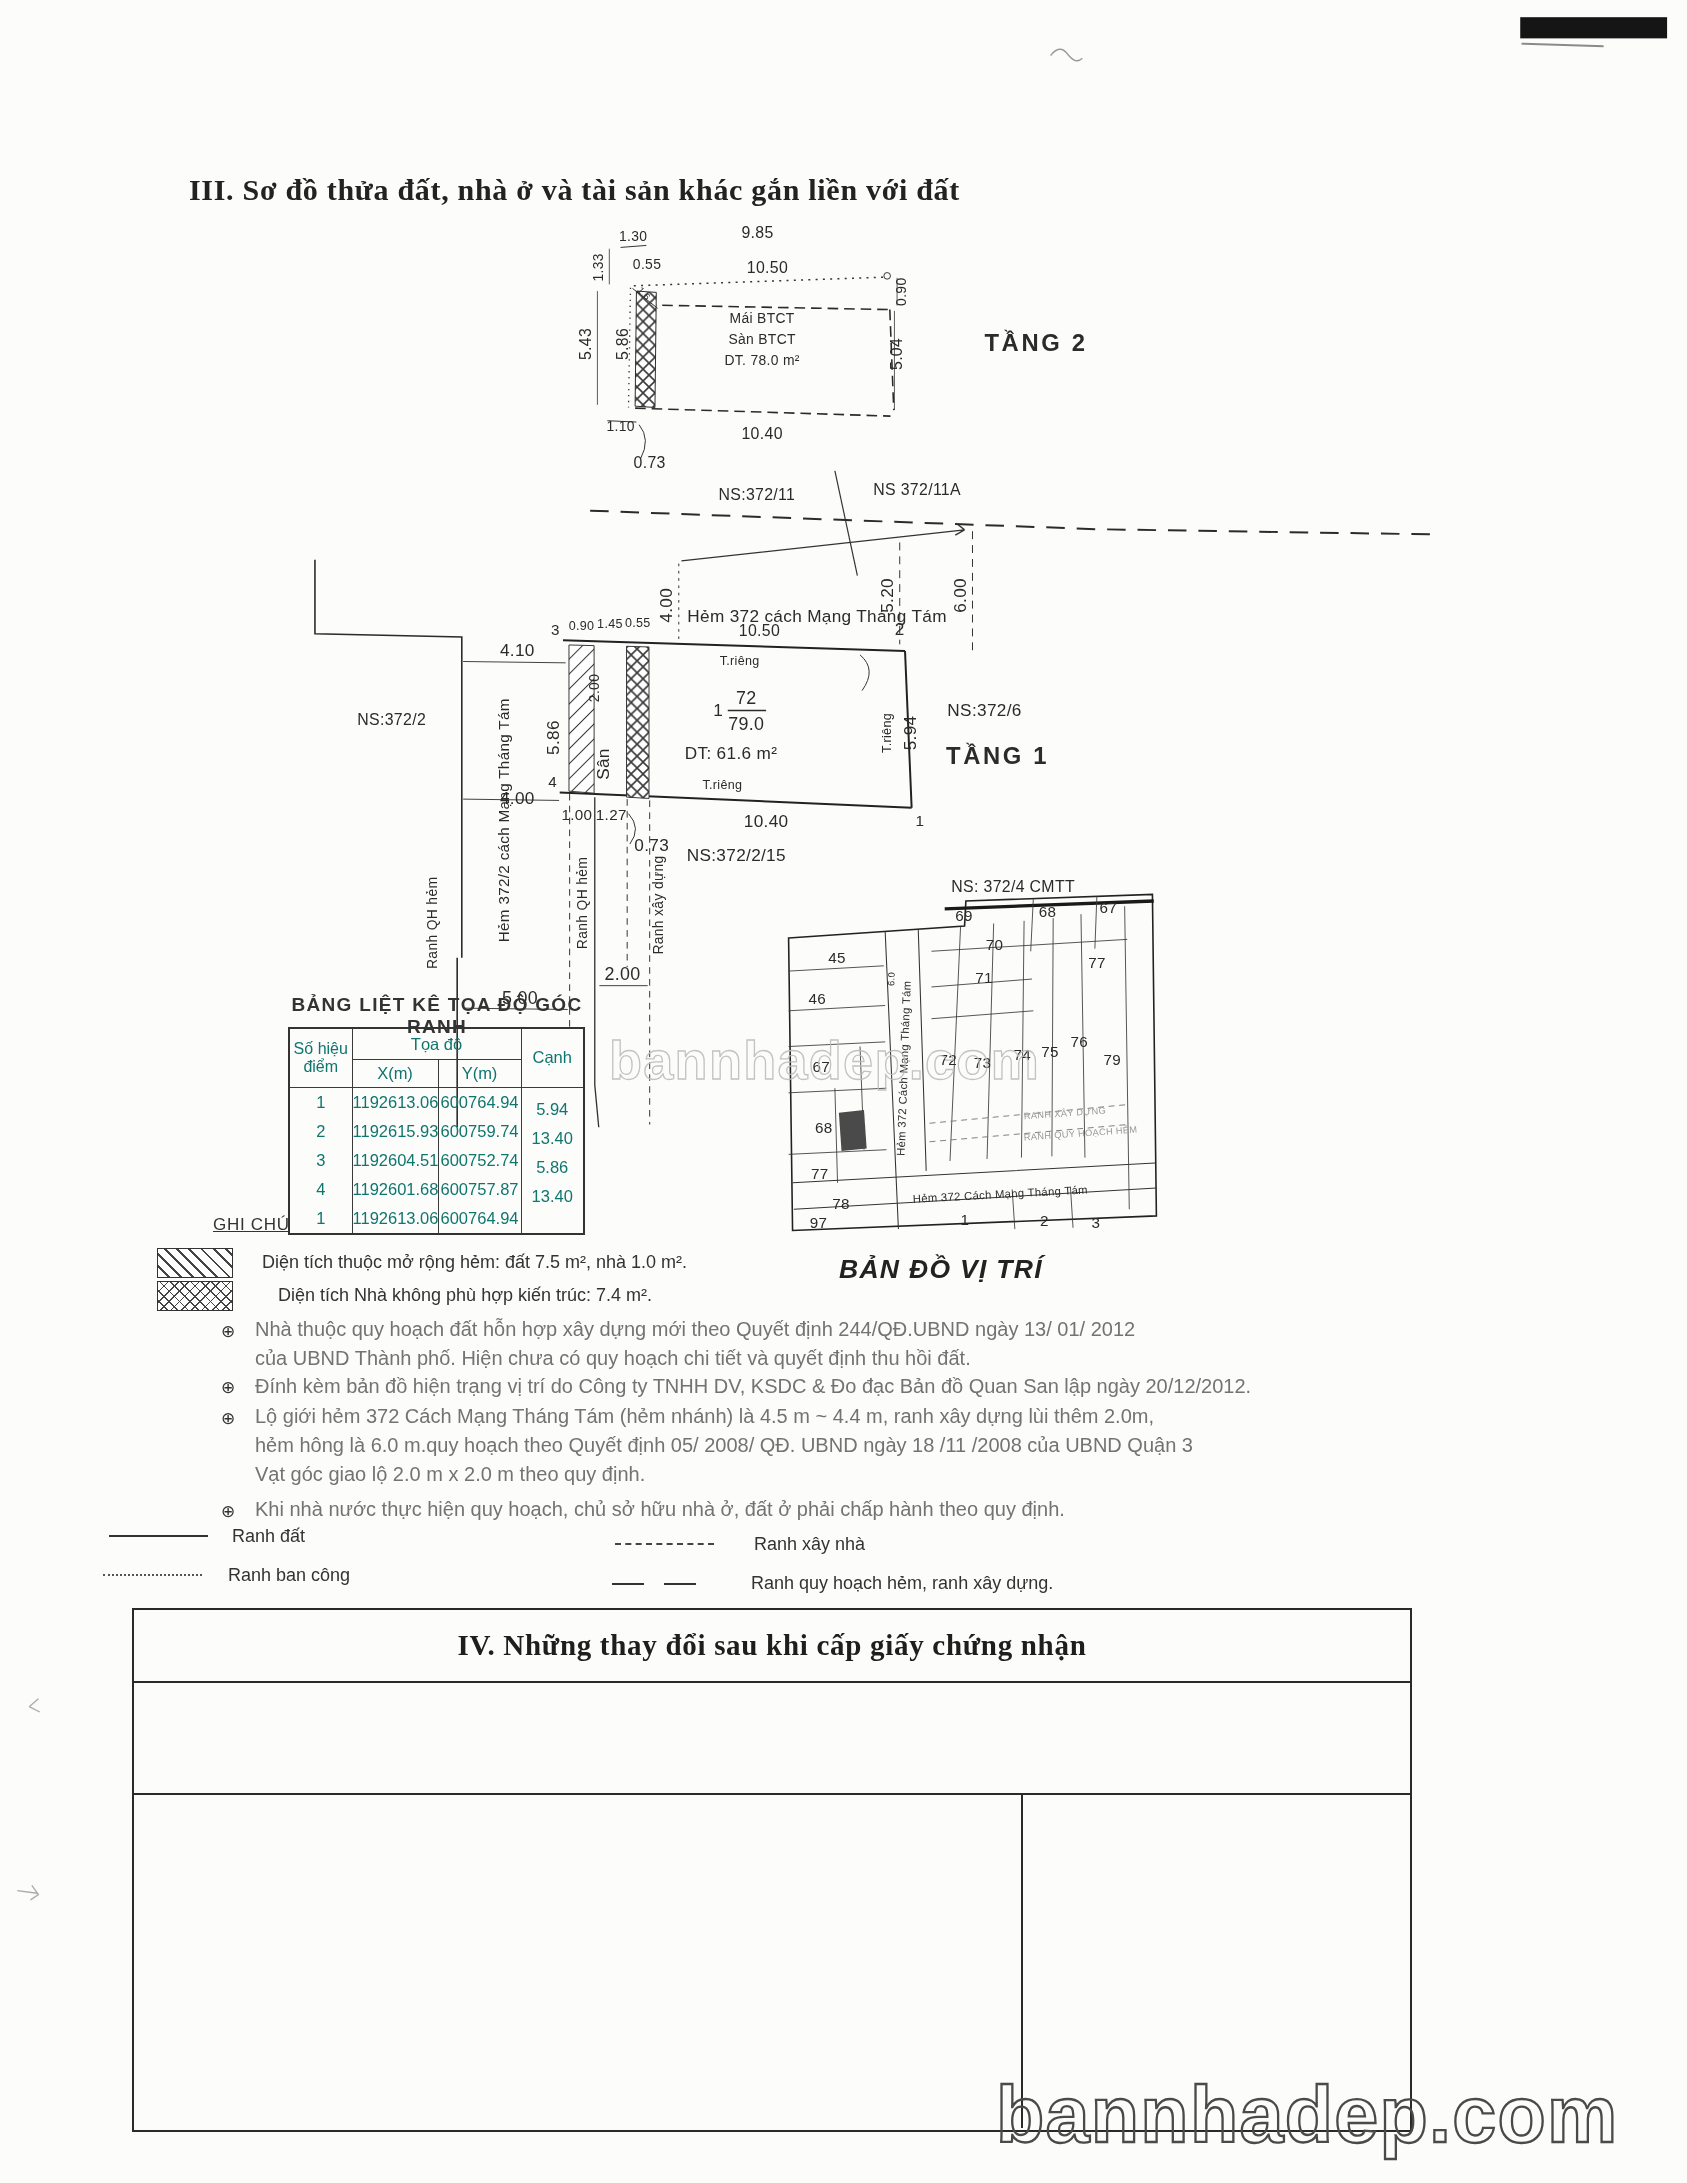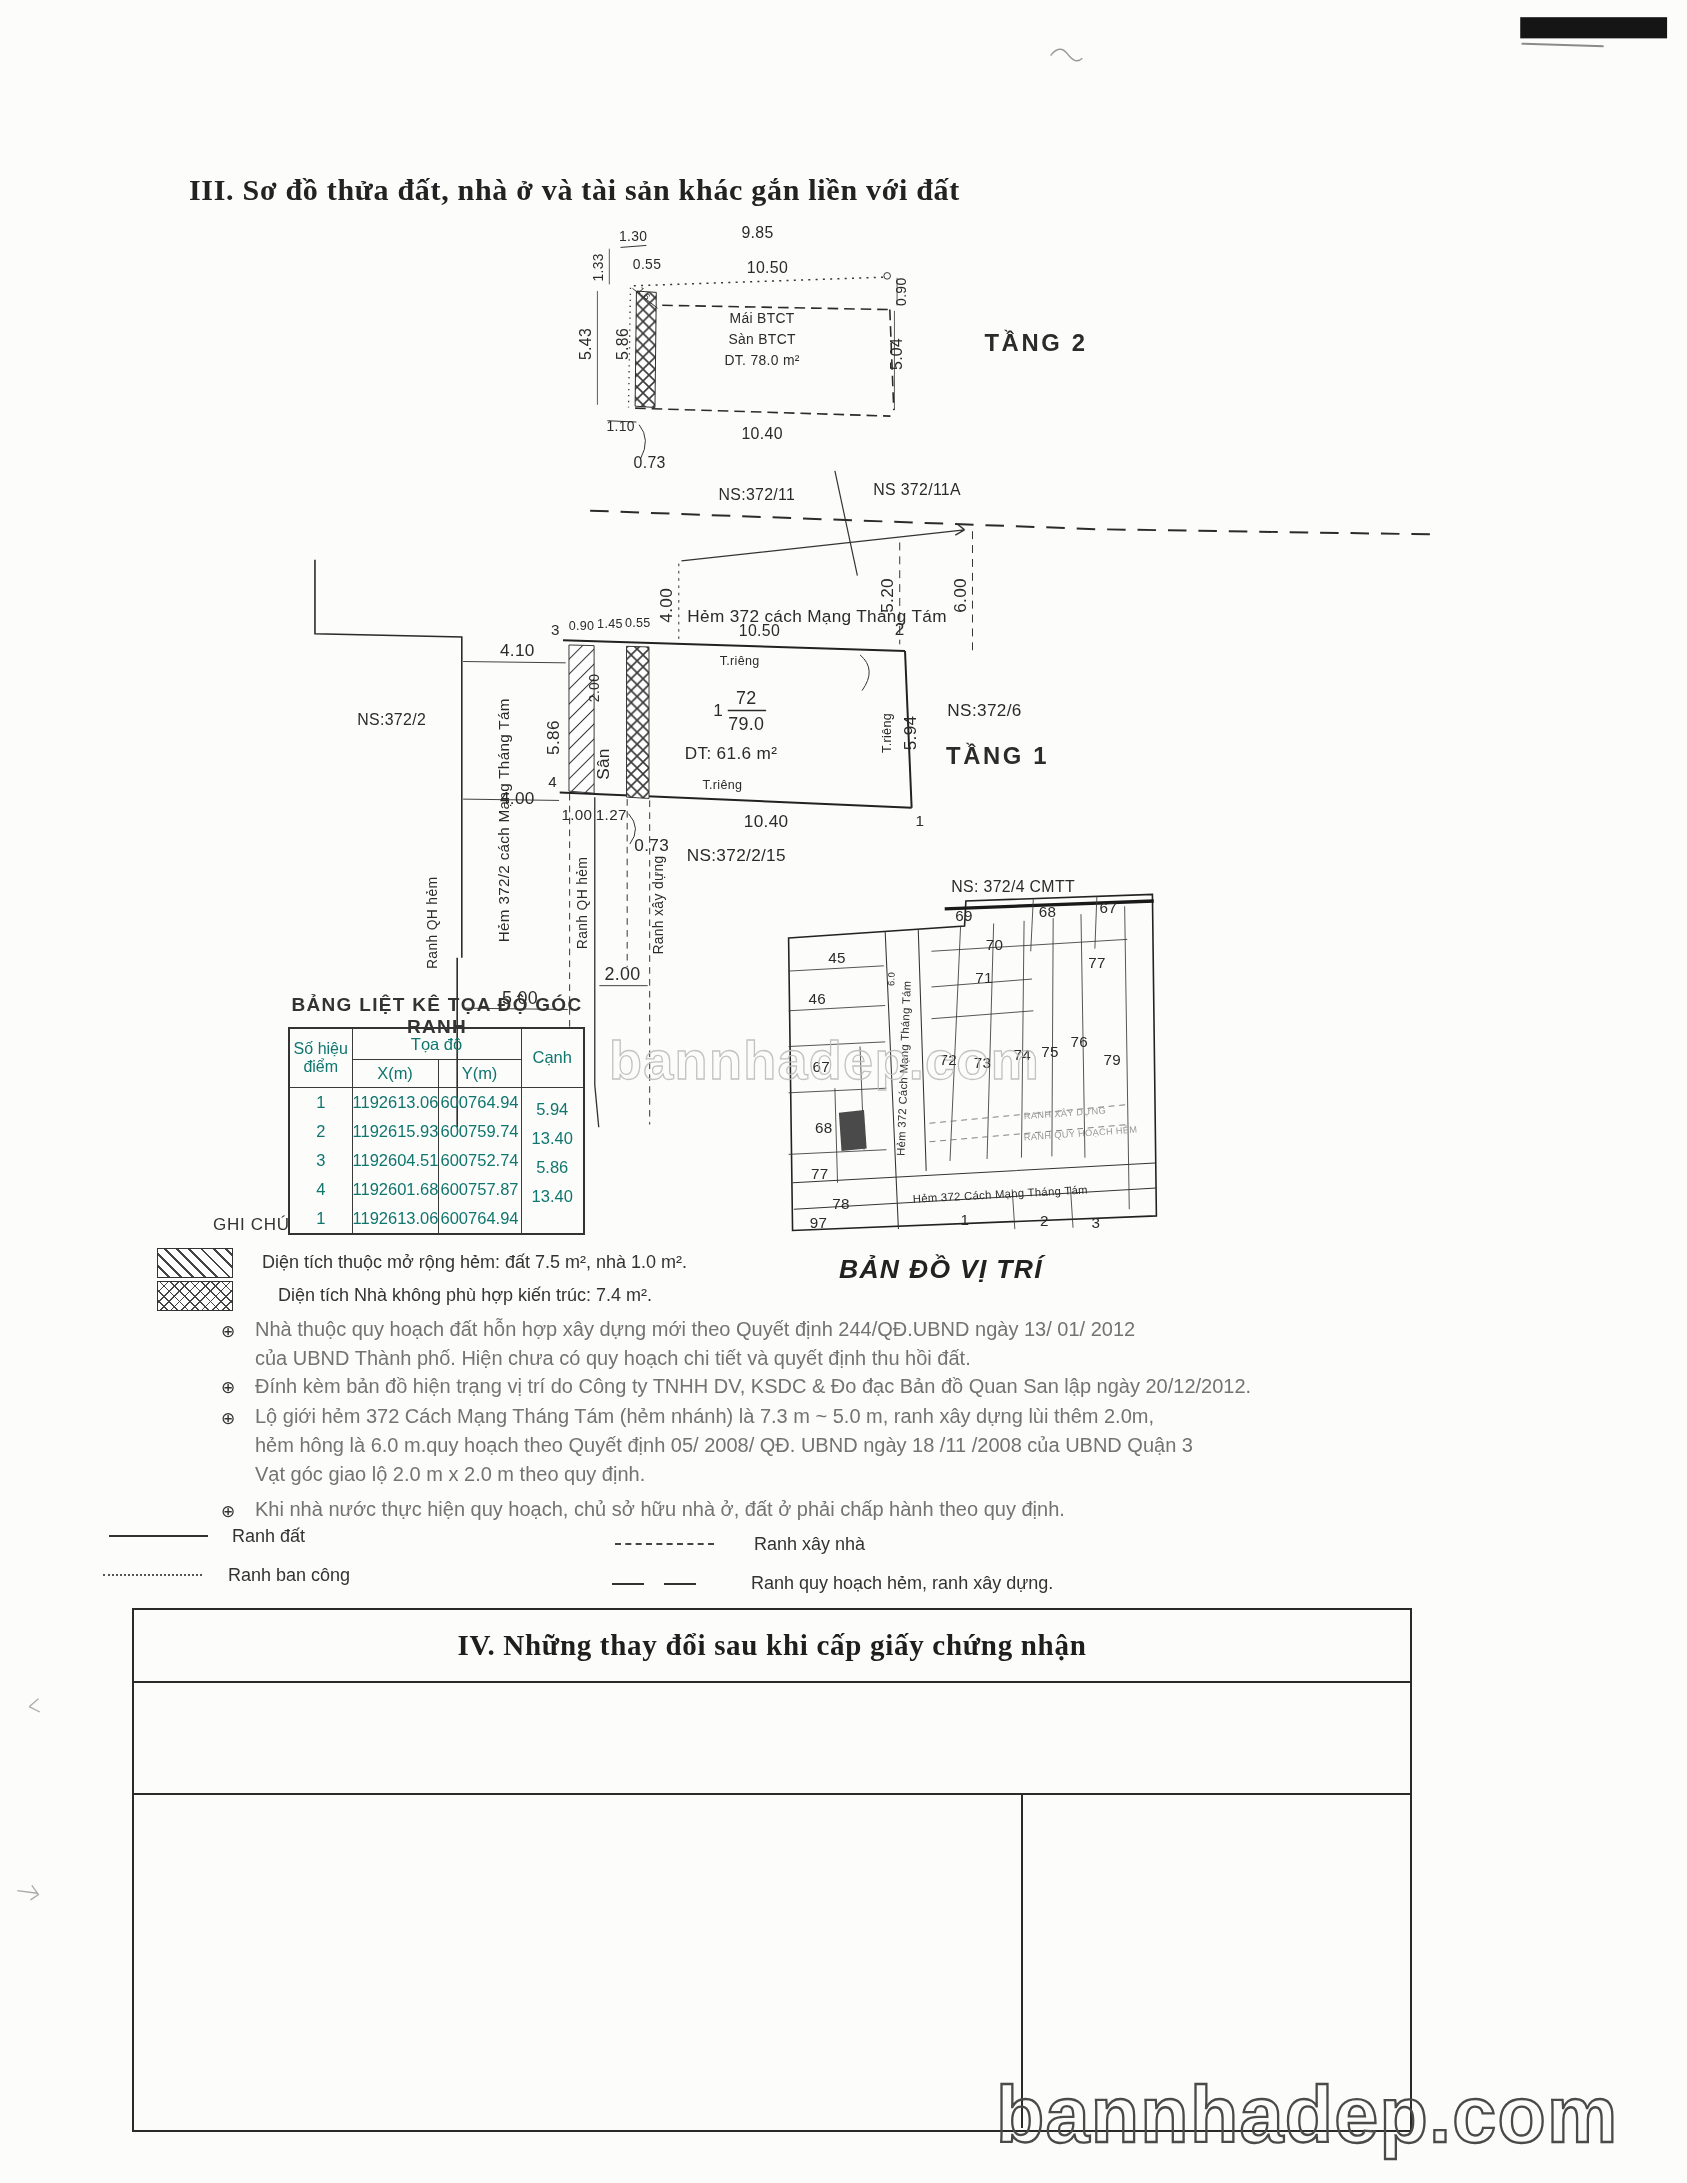--- a/index.html
+++ b/index.html
@@ -25,21 +25,21 @@
   .coord-title{font-size:19px;font-weight:600;letter-spacing:1.3px;text-align:center;color:#333;}
   table.coord{border-collapse:collapse;table-layout:fixed;width:294px;background:transparent;}
   table.coord td,table.coord th{
     border-left:1.3px solid #3a3a3a;border-right:1.3px solid #3a3a3a;
     font-size:16.5px;font-weight:normal;text-align:center;color:#0f766e;padding:0;
   }
   table.coord .hd{border-bottom:1.3px solid #3a3a3a;}
   table.coord{border:2px solid #333;}
   .canh-cell{position:relative;}
   .canh-cell span{position:absolute;left:0;width:100%;text-align:center;}
-  .ghichu{font-size:17px;letter-spacing:0.7px;color:#333;}
+  .ghichu{font-size:17px;letter-spacing:0.7px;color:#333;text-decoration:underline;}
   
   .swatch{border:1.3px solid #333;background:#fff;}
   .sw-diag{background:repeating-linear-gradient(45deg,#fff 0 6.6px,#444 6.6px 8.6px);}
   .sw-cross{background:
      repeating-linear-gradient(45deg,transparent 0 6px,#444 6px 7.3px),
      repeating-linear-gradient(-45deg,#fff 0 6px,#444 6px 7.3px);}
   .leg-label{font-size:18px;color:#333;white-space:nowrap;}
   .note-line{font-size:20px;color:#737373;white-space:nowrap;}
   .note-bullet{font-size:17px;color:#333;}
   .map-caption{font-size:26.5px;font-weight:bold;letter-spacing:1.3px;color:#222;font-style:italic;}
@@ -299,21 +299,21 @@
 <div class="abs leg-label" style="left:262px;top:1252px;">Diện tích thuộc mở rộng hẻm: đất 7.5 m², nhà 1.0 m².</div>
 <div class="abs swatch sw-cross" style="left:157px;top:1281px;width:74px;height:28px;"></div>
 <div class="abs leg-label" style="left:278px;top:1285px;">Diện tích Nhà không phù hợp kiến trúc:  7.4 m².</div>
 
 <div class="abs note-bullet" style="left:221px;top:1321px;">⊕</div>
 <div class="abs note-line" style="left:255px;top:1318px;">Nhà thuộc quy hoạch đất hỗn hợp xây dựng mới theo Quyết định 244/QĐ.UBND ngày 13/ 01/ 2012</div>
 <div class="abs note-line" style="left:255px;top:1347px;">của UBND Thành phố. Hiện chưa có quy hoạch chi tiết và quyết định thu hồi đất.</div>
 <div class="abs note-bullet" style="left:221px;top:1377px;">⊕</div>
 <div class="abs note-line" style="left:255px;top:1375px;">Đính kèm bản đồ hiện trạng vị trí do Công ty TNHH DV, KSDC &amp; Đo đạc Bản đồ Quan San lập ngày 20/12/2012.</div>
 <div class="abs note-bullet" style="left:221px;top:1408px;">⊕</div>
-<div class="abs note-line" style="left:255px;top:1405px;">Lộ giới hẻm 372 Cách Mạng Tháng Tám (hẻm nhánh) là 7.3 m ~ 5.0 m, ranh xây dựng lùi thêm 2.0m,</div>
+<div class="abs note-line" style="left:255px;top:1405px;">Lộ giới hẻm 372 Cách Mạng Tháng Tám (hẻm nhánh) là 4.5 m ~ 4.4 m, ranh xây dựng lùi thêm 2.0m,</div>
 <div class="abs note-line" style="left:255px;top:1434px;">hẻm hông là 6.0 m.quy hoạch theo Quyết định 05/ 2008/ QĐ. UBND ngày 18 /11 /2008 của UBND Quận 3</div>
 <div class="abs note-line" style="left:255px;top:1463px;">Vạt góc giao lộ 2.0 m x 2.0 m theo quy định.</div>
 <div class="abs note-bullet" style="left:221px;top:1501px;">⊕</div>
 <div class="abs note-line" style="left:255px;top:1498px;">Khi nhà nước thực hiện quy hoạch, chủ sở hữu nhà ở, đất ở phải chấp hành theo quy định.</div>
 
 <div class="abs ll-solid" style="left:109px;top:1534px;width:99px;height:1.3px;"></div>
 <div class="abs leg-label" style="left:232px;top:1526px;text-align:center;">Ranh đất</div>
 <div class="abs ll-dashed" style="left:615px;top:1542px;width:99px;height:1.3px;"></div>
 <div class="abs leg-label" style="left:754px;top:1534px;">Ranh xây nhà</div>
 <div class="abs ll-dotted" style="left:103px;top:1573px;width:99px;height:1.3px;"></div>

